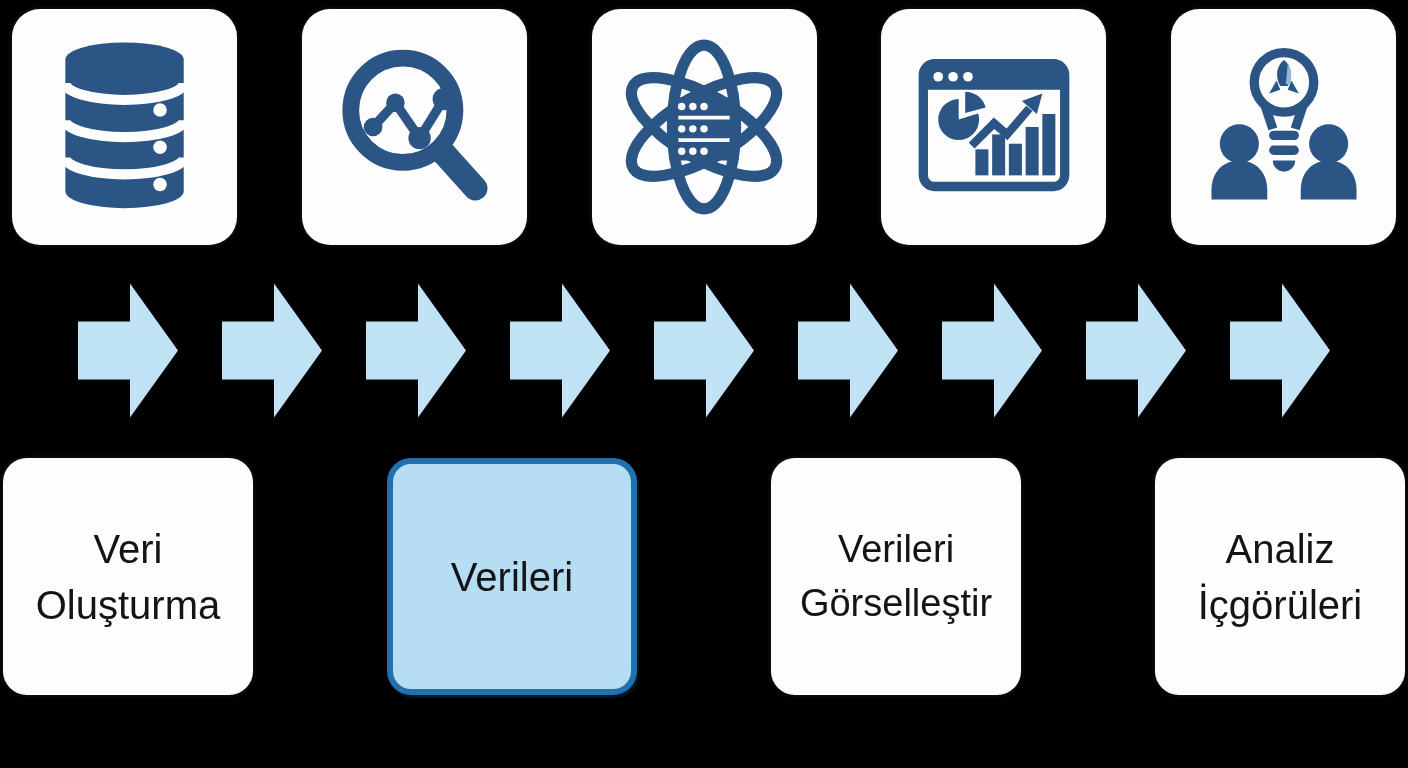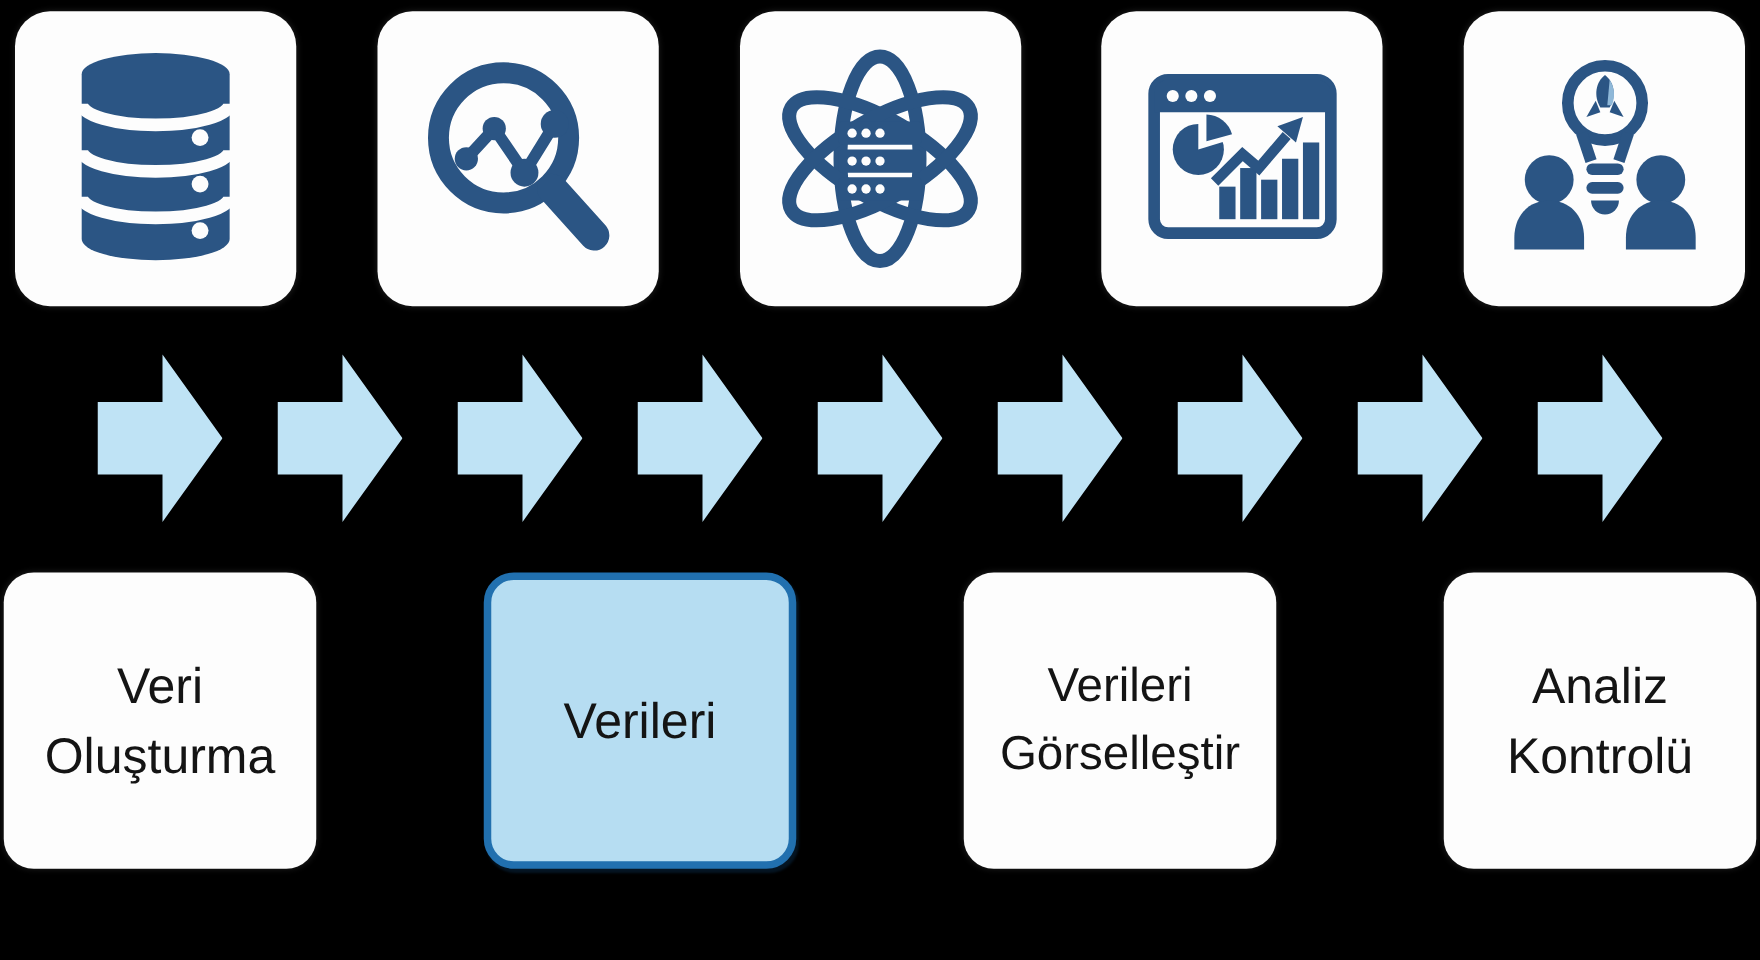--- a/index.html
+++ b/index.html
@@ -207,17 +207,17 @@
       </div>
     <div class="label-box active" data-step="1">
         <div class="line">Verileri</div>
       </div>
     <div class="label-box" data-step="2">
         <div class="line">Verileri</div>
         <div class="line">Görselleştir</div>
       </div>
     <div class="label-box" data-step="3">
         <div class="line">Analiz</div>
-        <div class="line">Kontrolü</div>
+        <div class="line">İçgörüleri</div>
       </div>
   </div>
 
 </div>
 
 </body></html>

